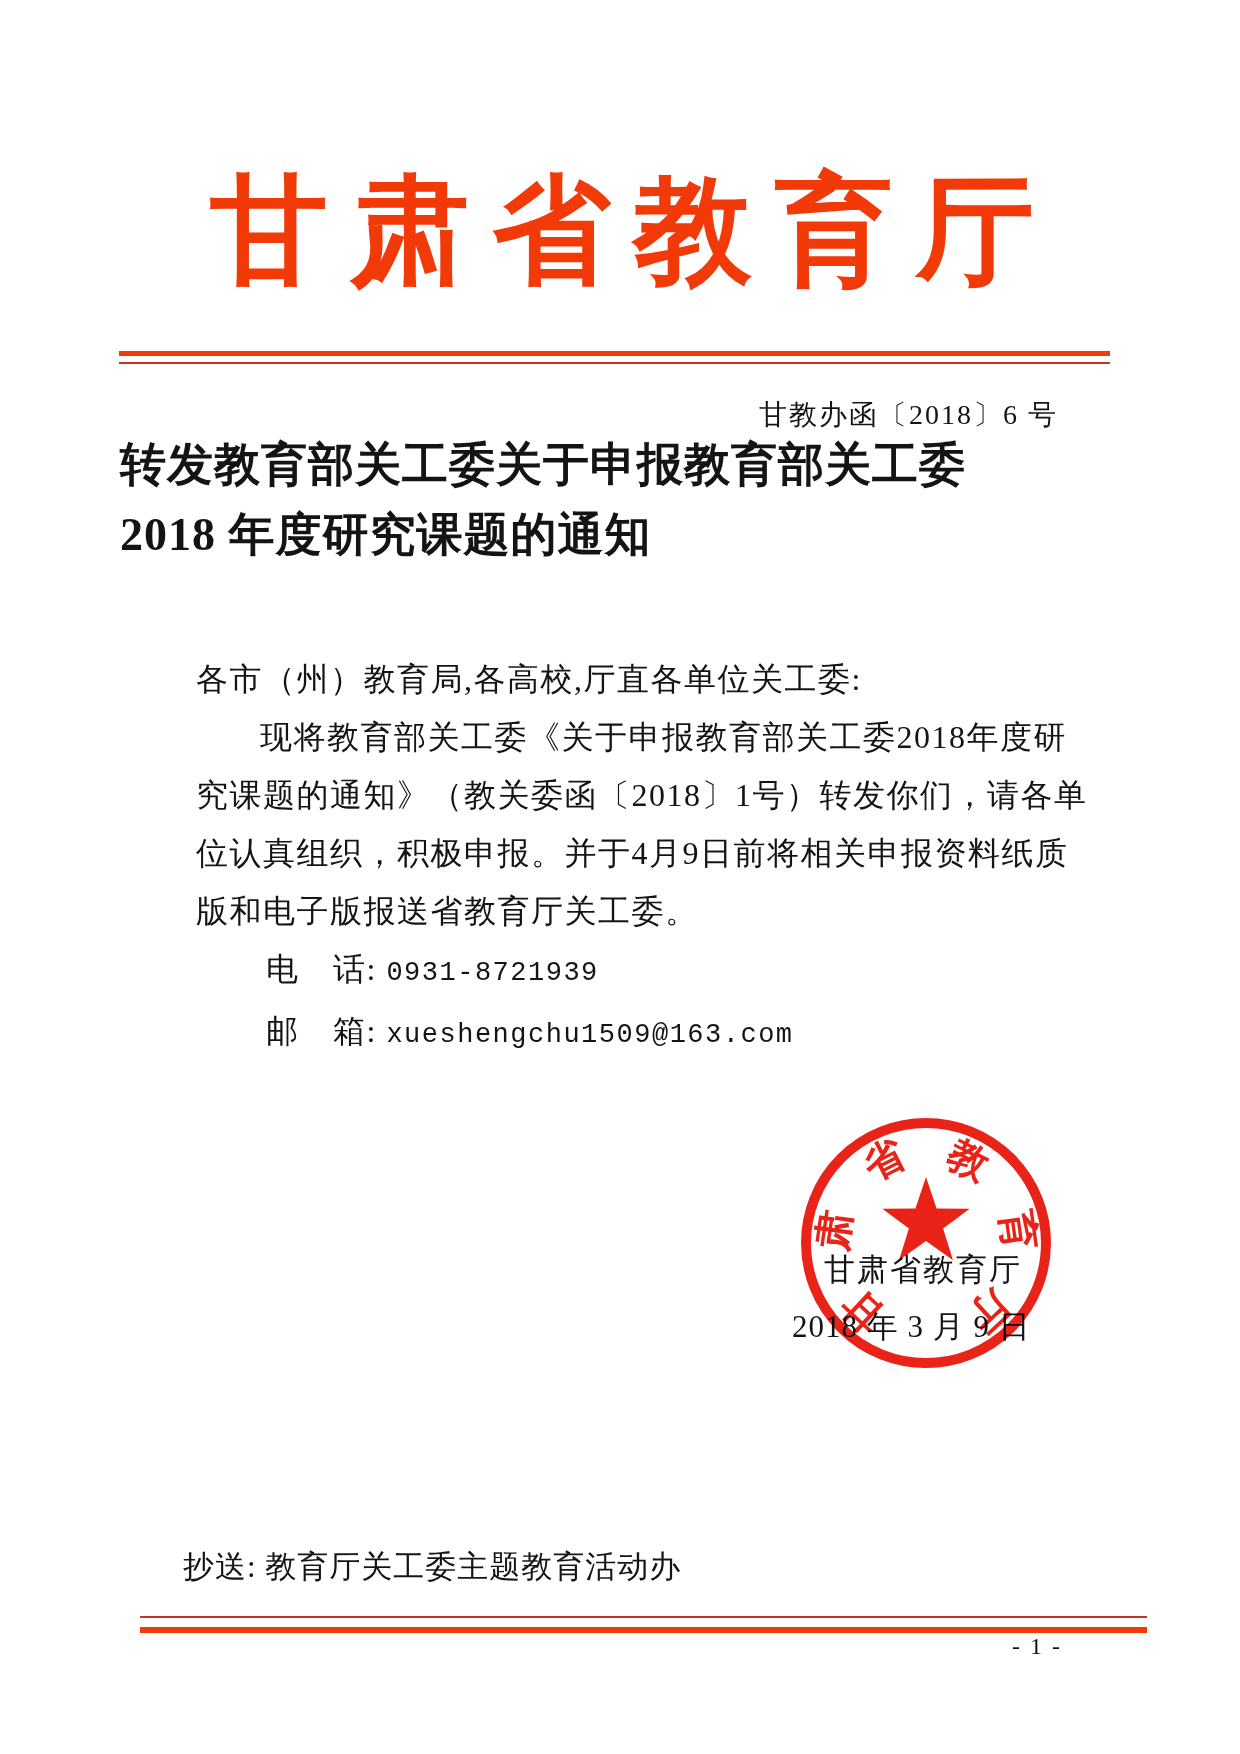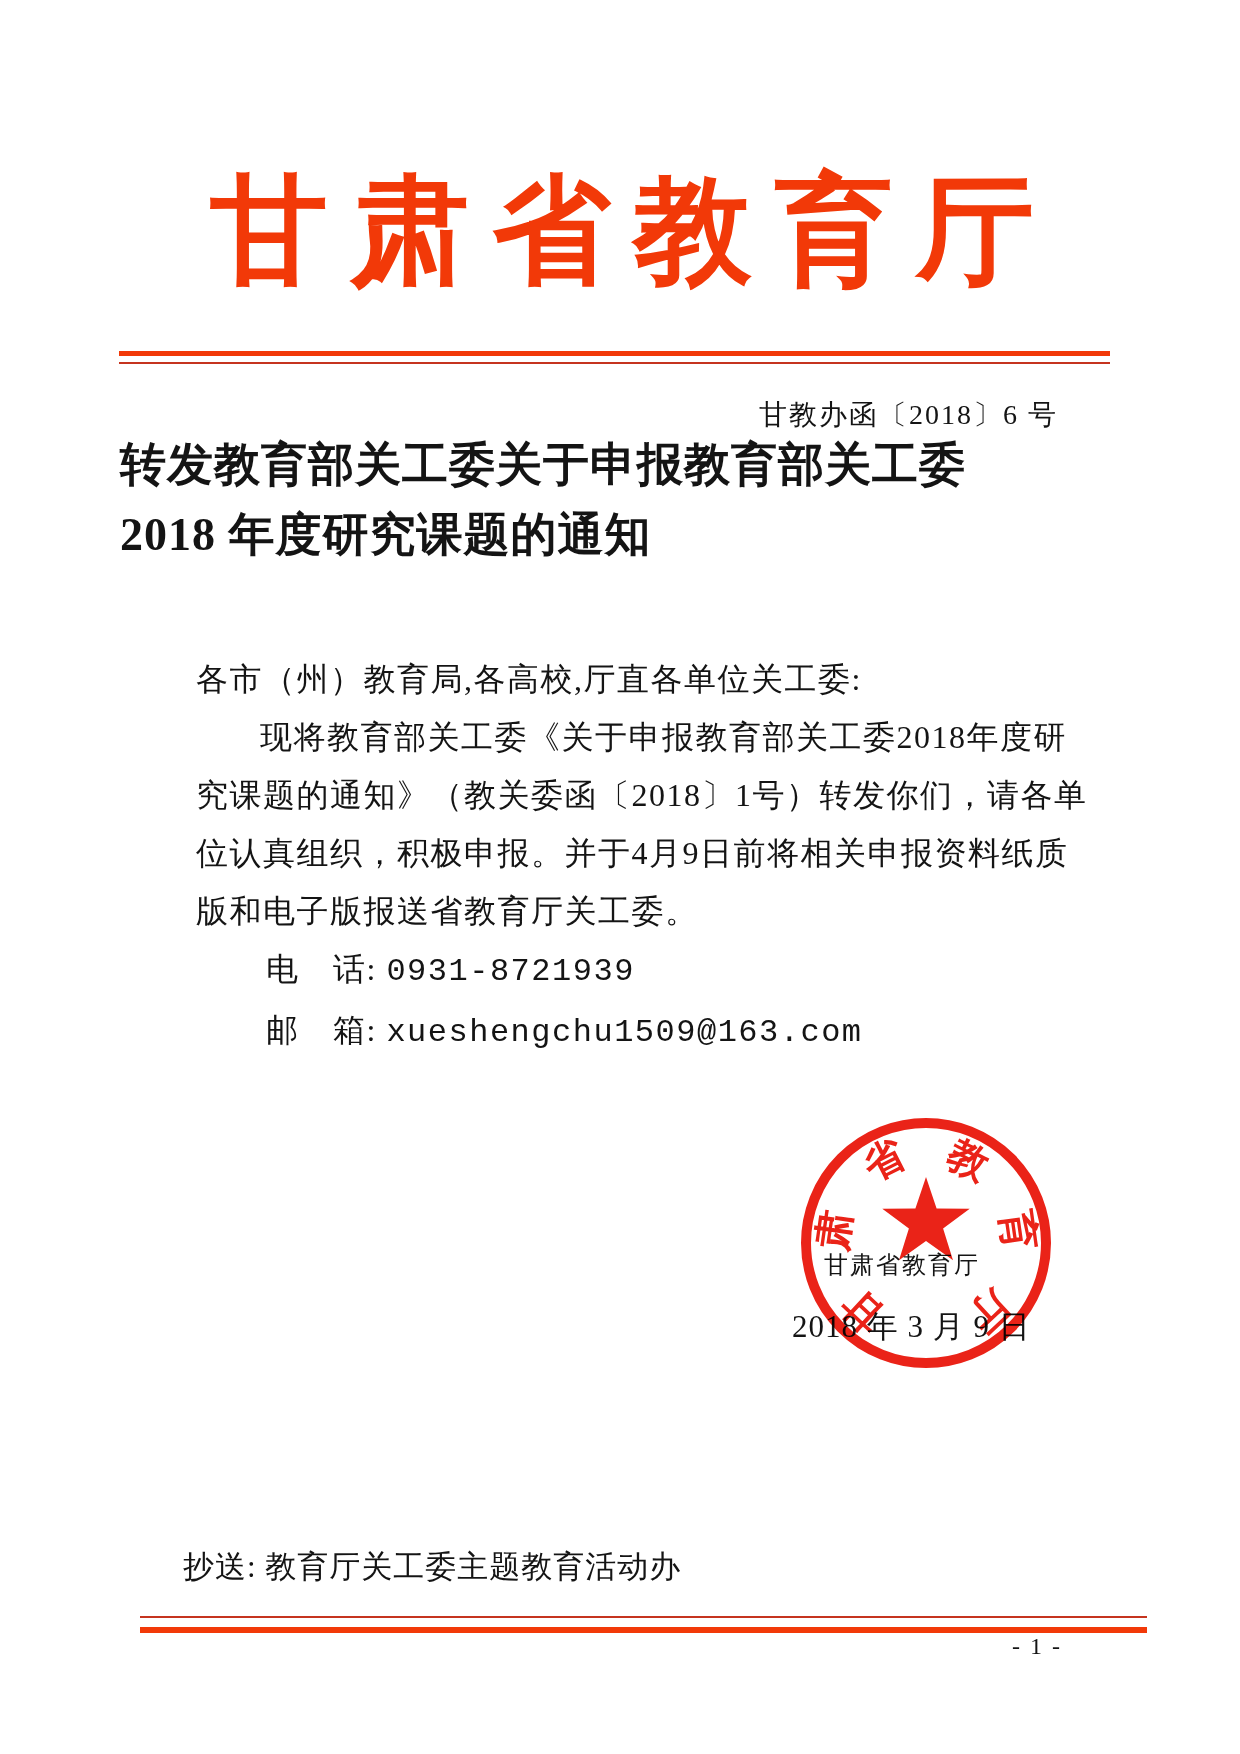--- a/index.html
+++ b/index.html
@@ -24,24 +24,24 @@
     font-size:46px;font-weight:bold;line-height:70px;letter-spacing:1px;
   }
   
   .body-block{
     position:absolute;left:186px;top:650px;width:895px;
     font-size:32px;line-height:58px;letter-spacing:1.5px;margin-left:10px;
   }
   .line{white-space:nowrap;}
   .indent2{text-indent:64px;}
   .indent-contact{text-indent:70px;}
-  .mono{font-family:"Liberation Mono","DejaVu Sans Mono",monospace;font-size:32px;}
+  .mono{font-family:"Liberation Mono","DejaVu Sans Mono",monospace;font-size:27px;}
   
   .sig-org{
-    position:absolute;left:824px;top:1249px;font-size:24px;letter-spacing:2px;white-space:nowrap;
+    position:absolute;left:824px;top:1249px;font-size:31px;letter-spacing:2px;white-space:nowrap;
   }
   .sig-date{
     position:absolute;left:792px;top:1306px;font-size:31px;letter-spacing:1px;white-space:nowrap;
   }
   .seal{
     position:absolute;left:796px;top:1113px;width:260px;height:260px;
     mix-blend-mode:multiply;
   }
   .seal text{
     font-family:"Liberation Serif","DejaVu Serif",serif;

